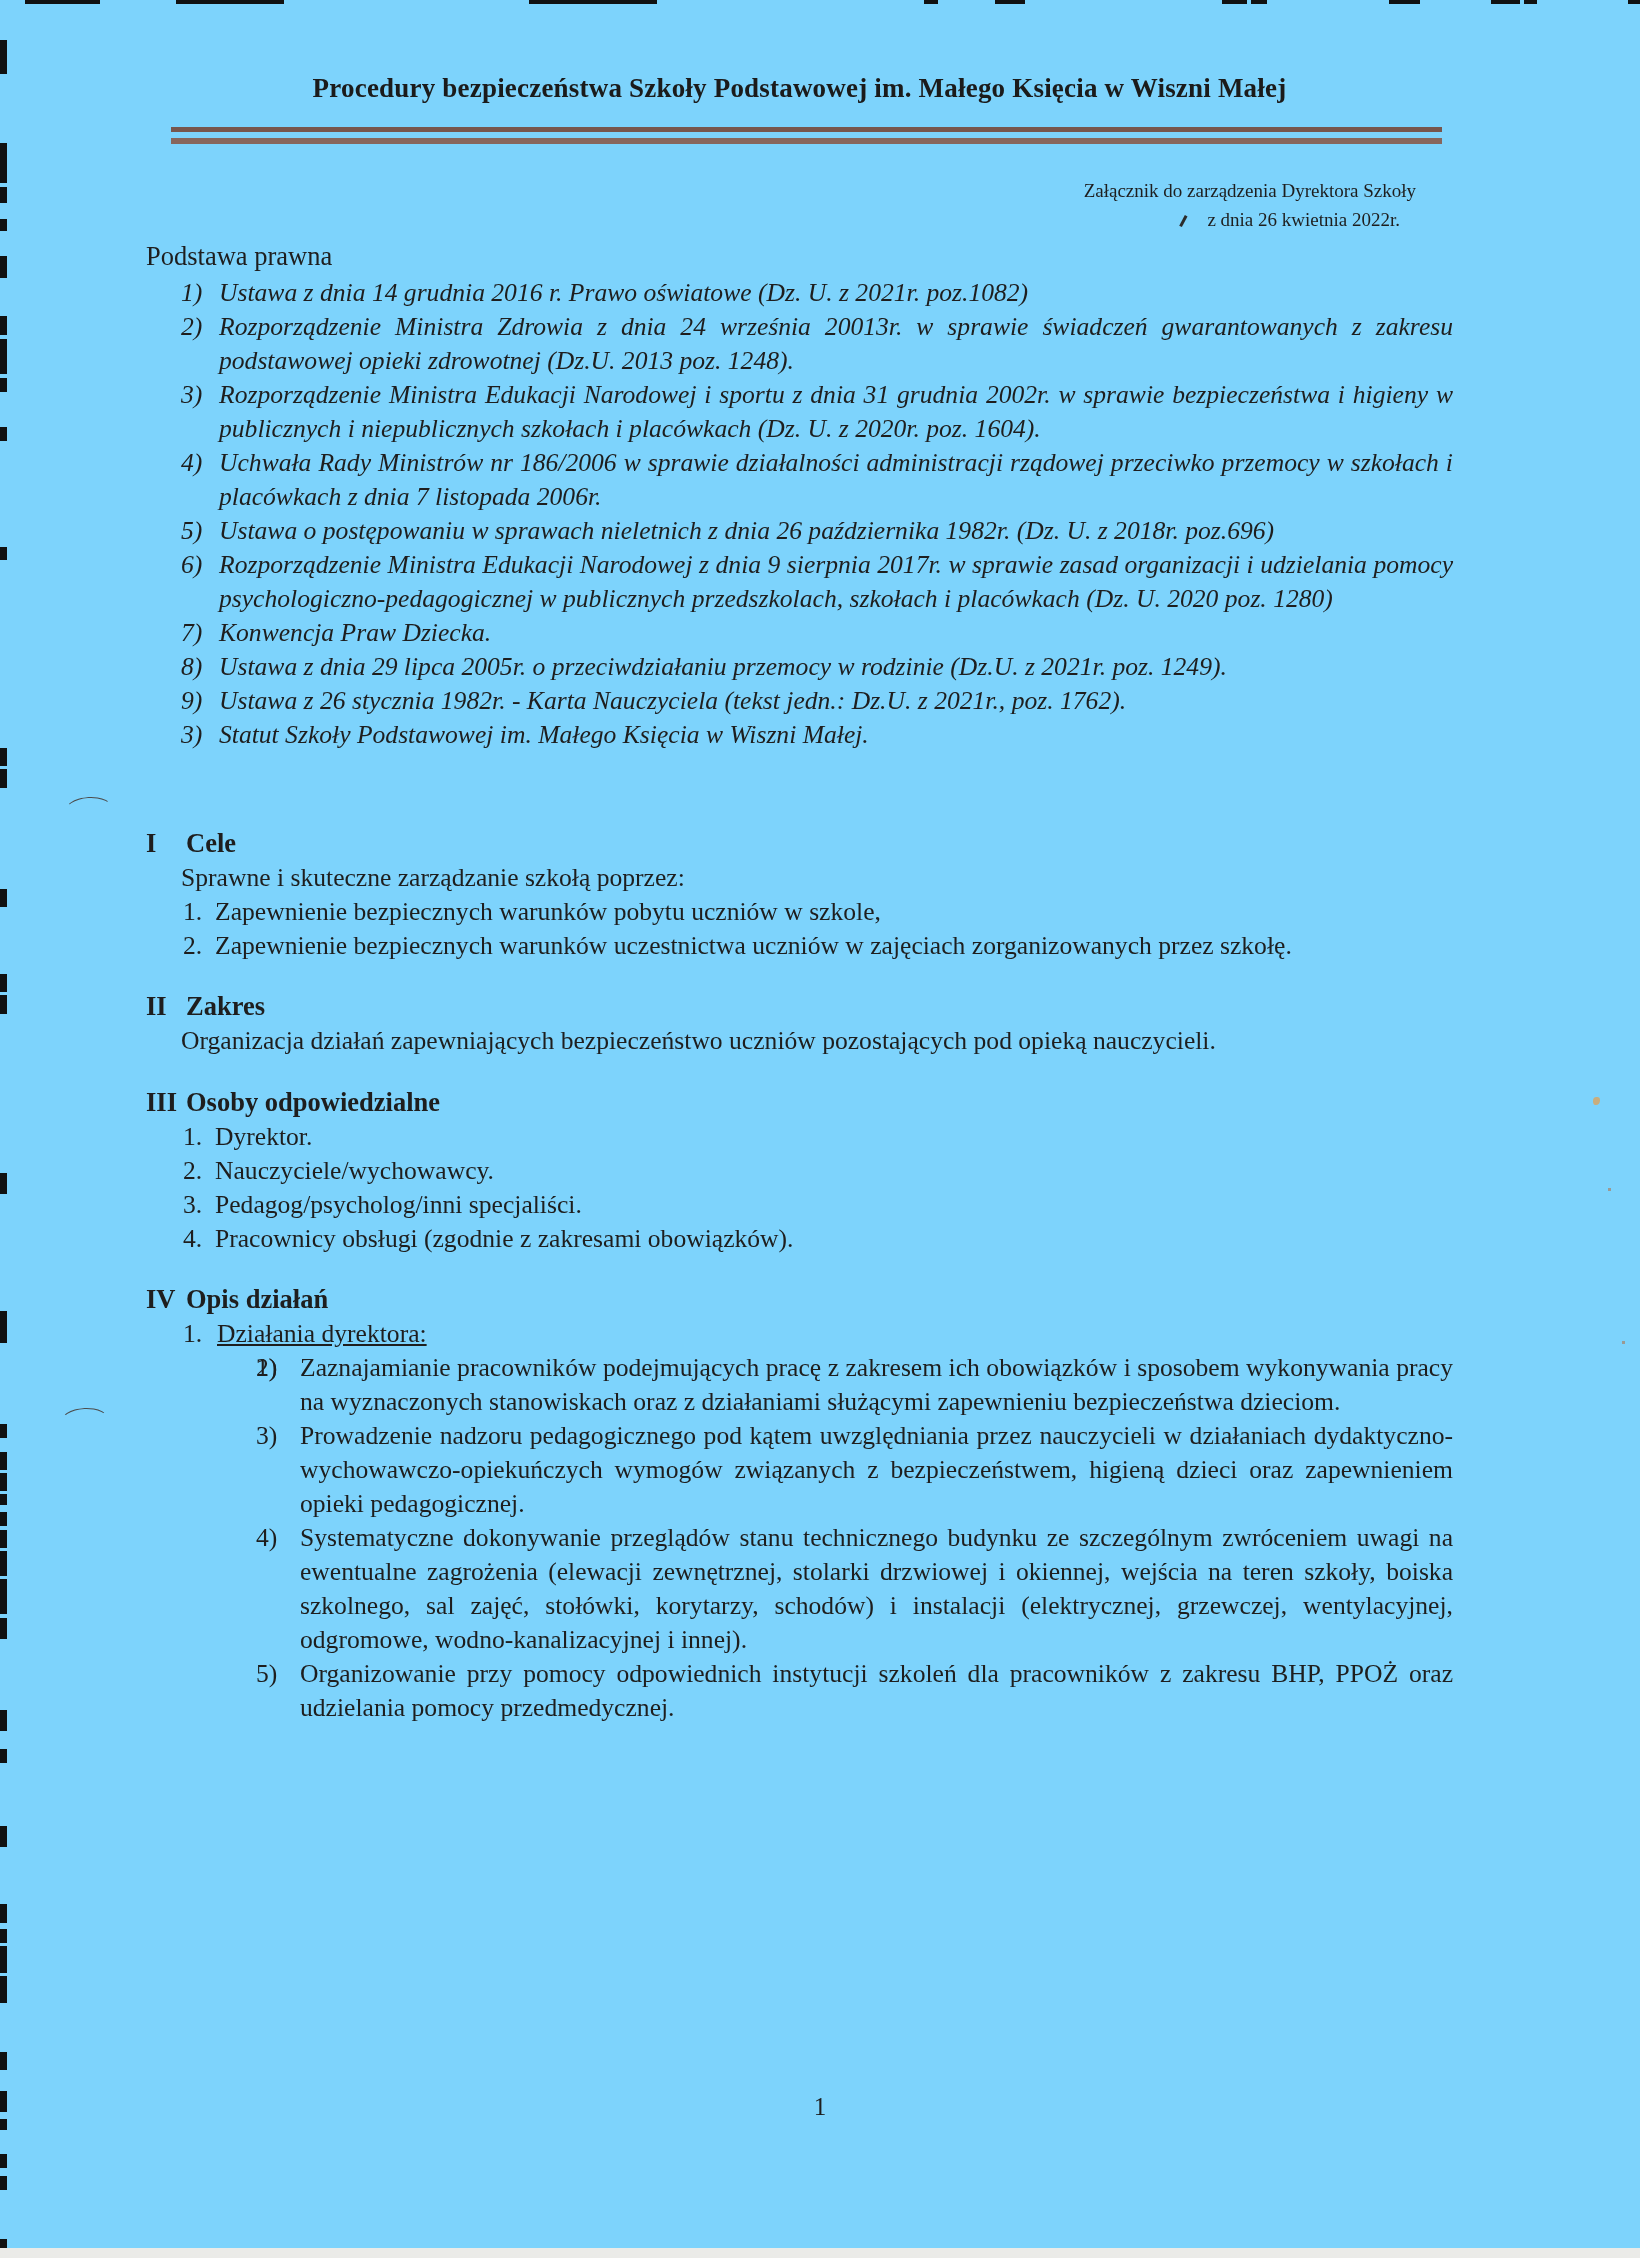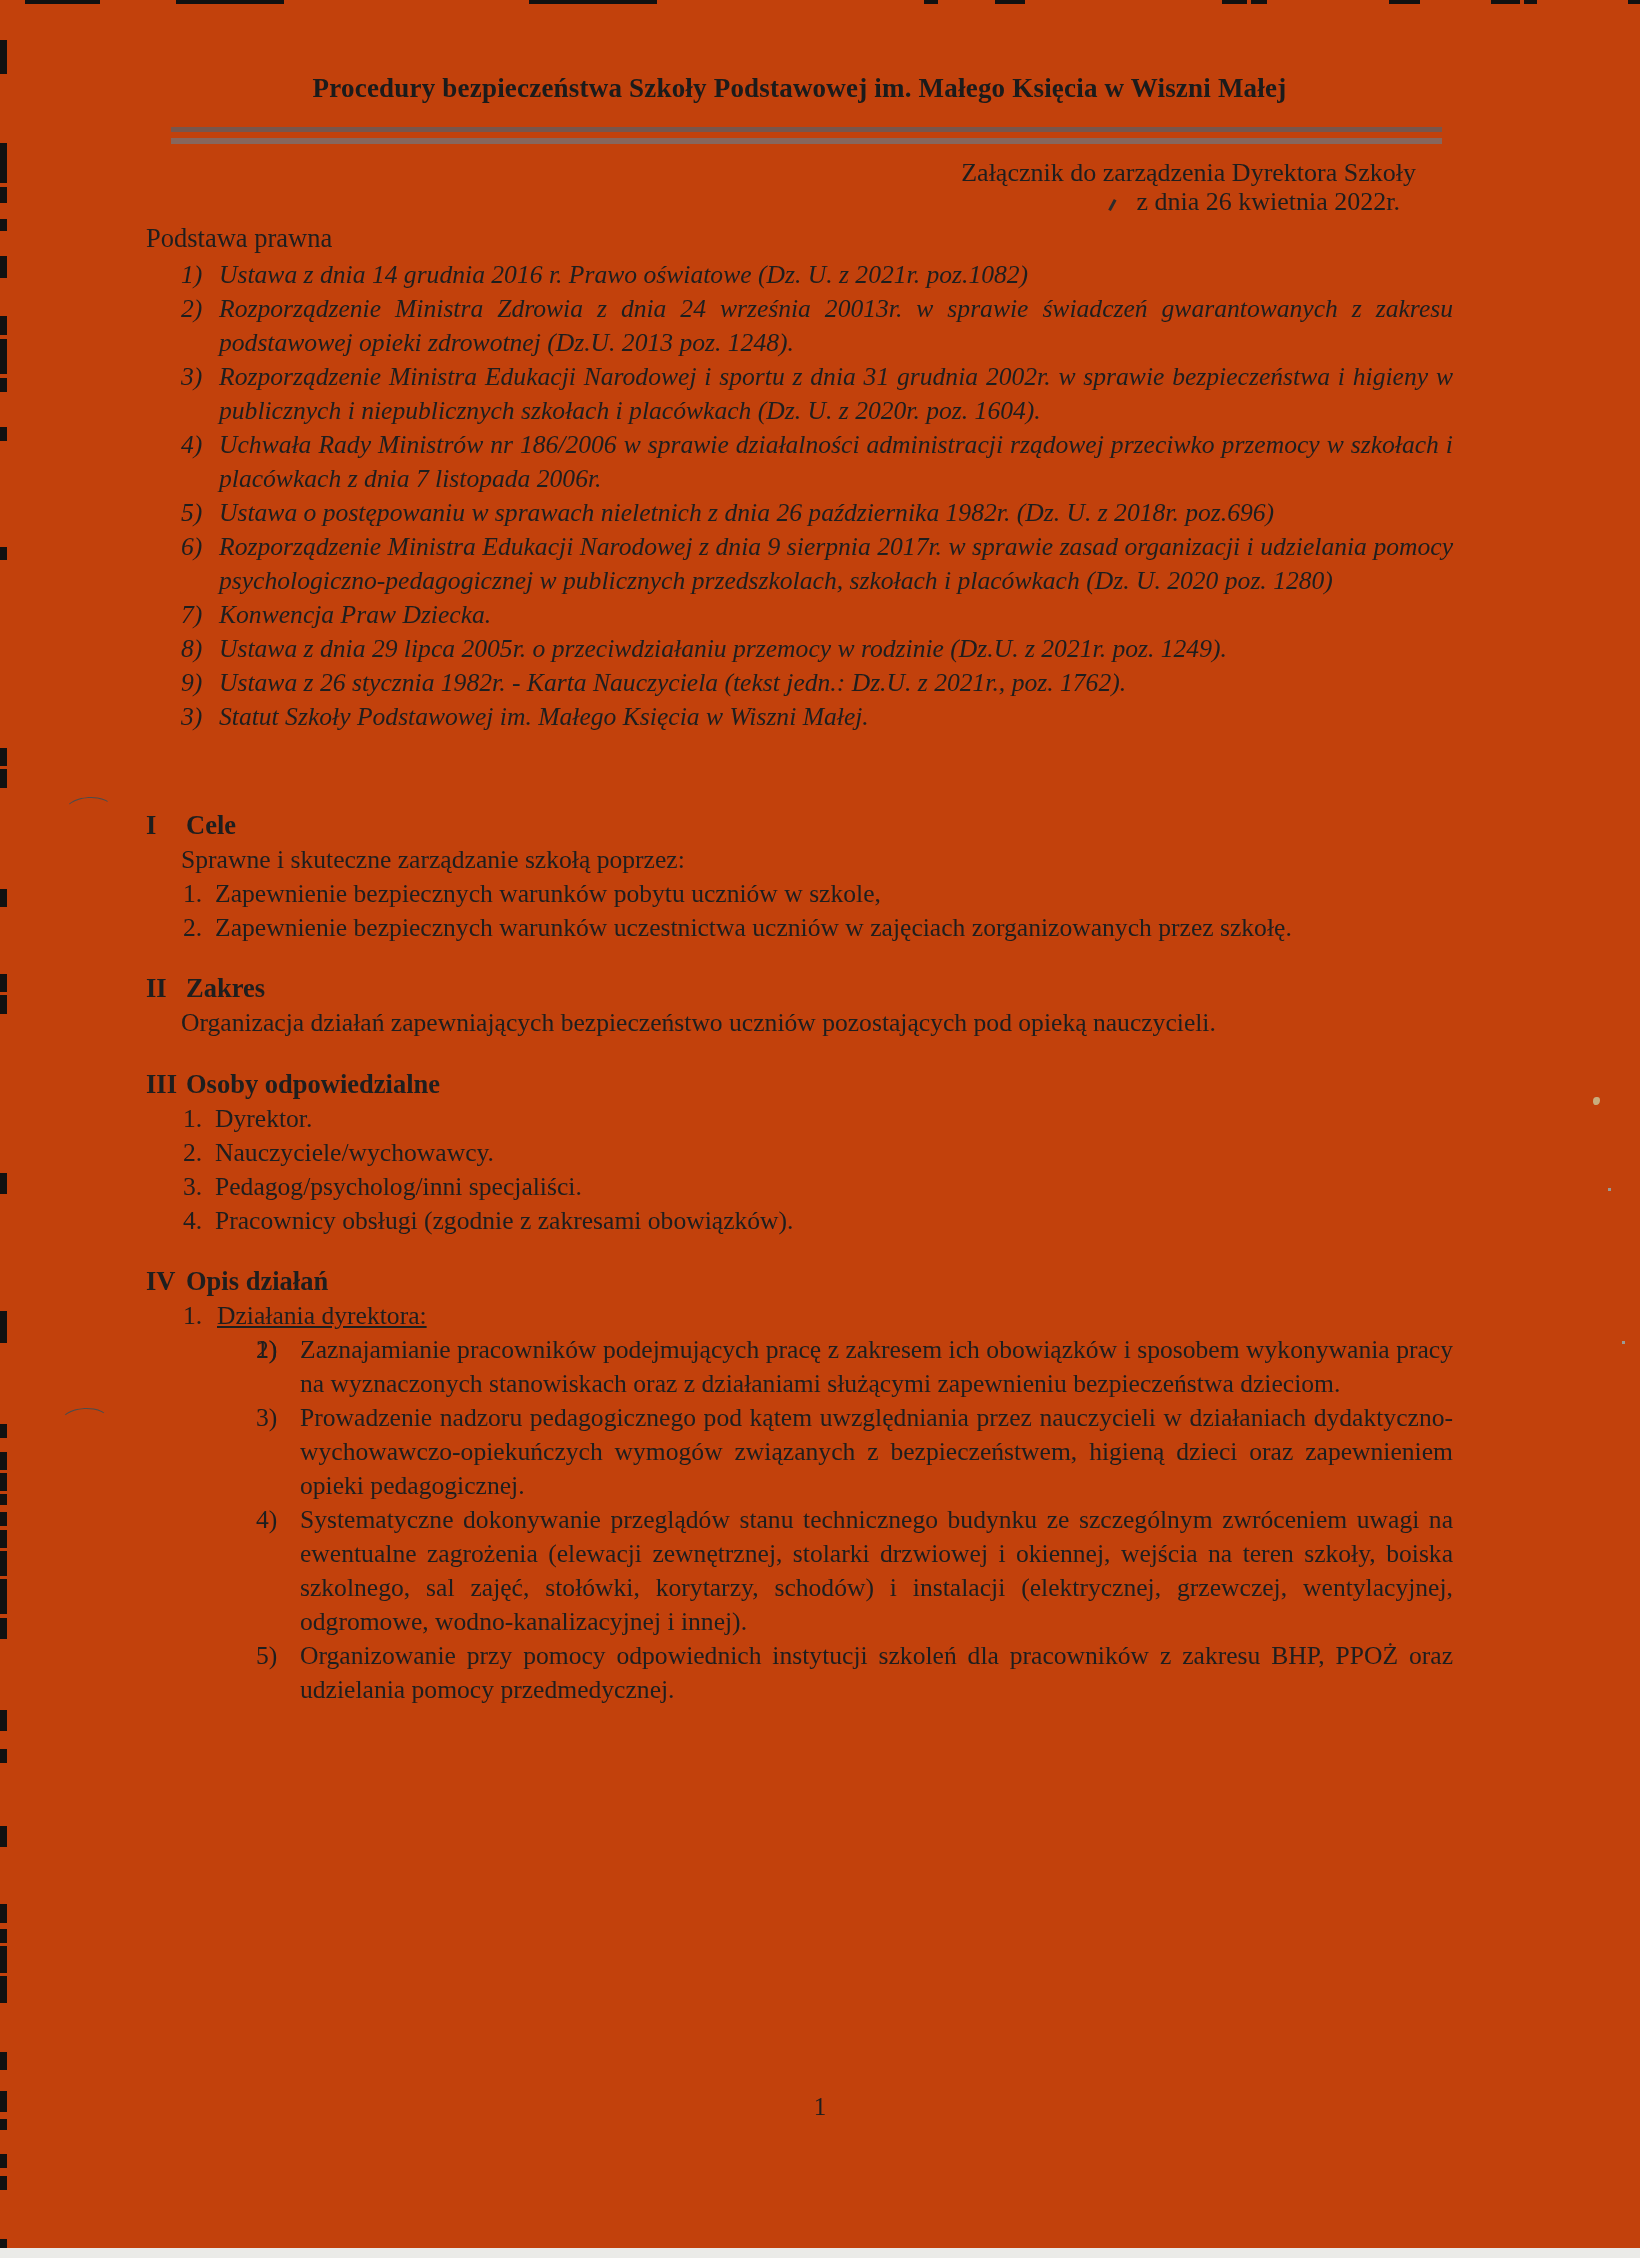--- a/index.html
+++ b/index.html
@@ -1,19 +1,19 @@
 <!DOCTYPE html>
 <html lang="pl" style="font-size:14px"><head>
 <meta charset="utf-8">
 <style>
   html,body{margin:0;padding:0;background:#ffffff;}
   .page{
     position:relative;
     width:1640px;height:2258px;
-    background:#c2410c;
+    background:#7dd3fc;
     overflow:hidden;
     font-family:"Liberation Serif","DejaVu Serif",serif;
     color:#1e1e1e;
   }
   
   .edge-mark{position:absolute;background:#111;}
   .bottom-strip{position:absolute;left:0;right:0;bottom:0;height:9.7px;background:#ebebe8;}
   .right-speck{position:absolute;width:2.6px;height:2.6px;background:#9a9a94;}
   .ink-dot{position:absolute;width:7px;height:8px;border-radius:50% 40% 55% 45%;}
   .pen-arc{position:absolute;width:48px;height:26.5px;border:1.8px solid transparent;
@@ -21,21 +21,21 @@
   .pen-tick{display:inline-block;width:2.6px;height:11.5px;background:#2c2c2c;
     transform:rotate(28deg);margin-right:23px;margin-bottom:-0.9px;}
   
   .doc{position:absolute;left:146px;top:0;width:1307px;}
   .doc-title{
     margin-top:71px;text-align:center;font-weight:bold;
     font-size:27px;line-height:34px;letter-spacing:0.2px;color:#1b1b1b;
   }
   .rule{margin-top:22px;margin-left:25px;margin-right:10.6px;}
   .rule-line{height:5.3px;margin-bottom:6.2px;}
-  .attachment{margin-top:14px;text-align:right;font-size:26px;line-height:29px;padding-right:37px;}
+  .attachment{margin-top:32px;text-align:right;font-size:19px;line-height:29px;padding-right:37px;}
   .attachment .att2{padding-right:16px;}
   .legal-heading{margin-top:5.3px;font-weight:normal;font-size:26.5px;line-height:35px;}
   .legal-list{margin-top:1.8px;}
   .legal-item{
     position:relative;padding-left:73px;font-style:italic;
     font-size:25.6px;line-height:34px;text-align:justify;
   }
   .legal-item .li-num{position:absolute;left:35px;}
   .legal-item.wide .li-num{left:35px;}
   

